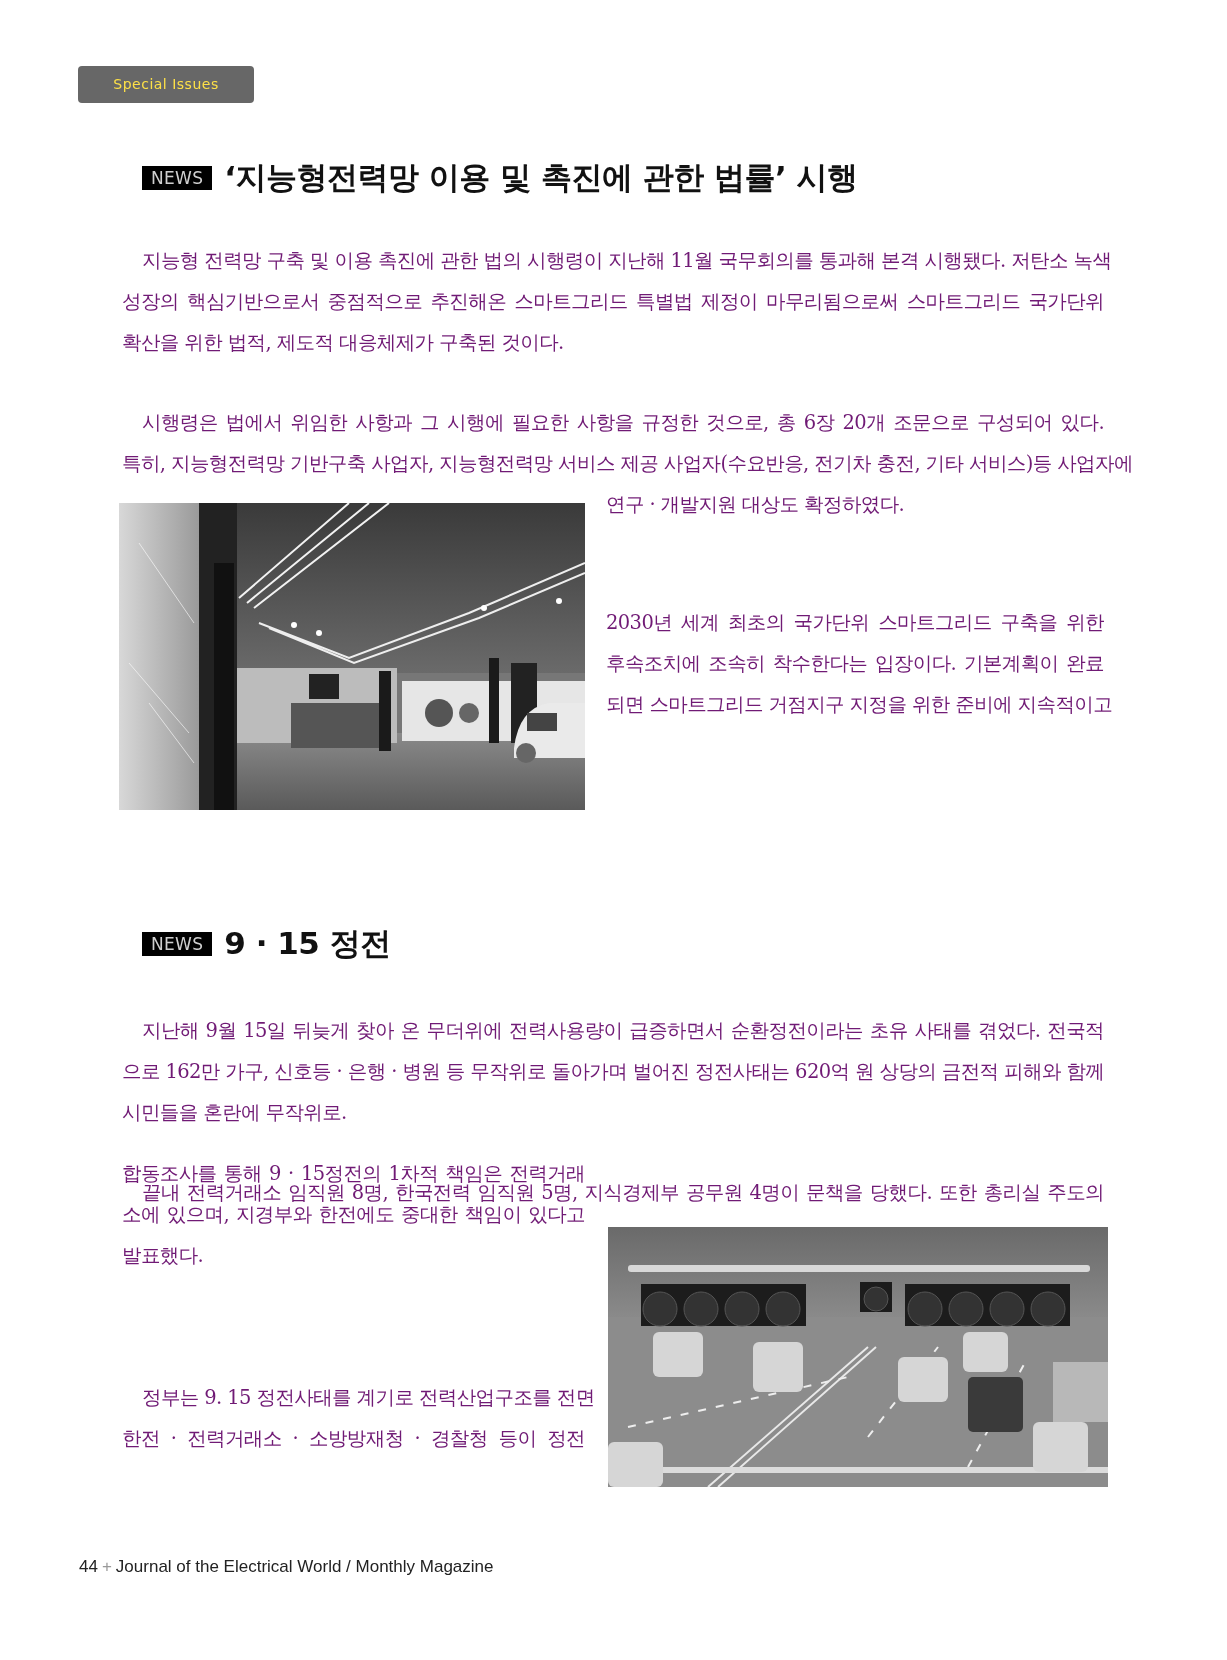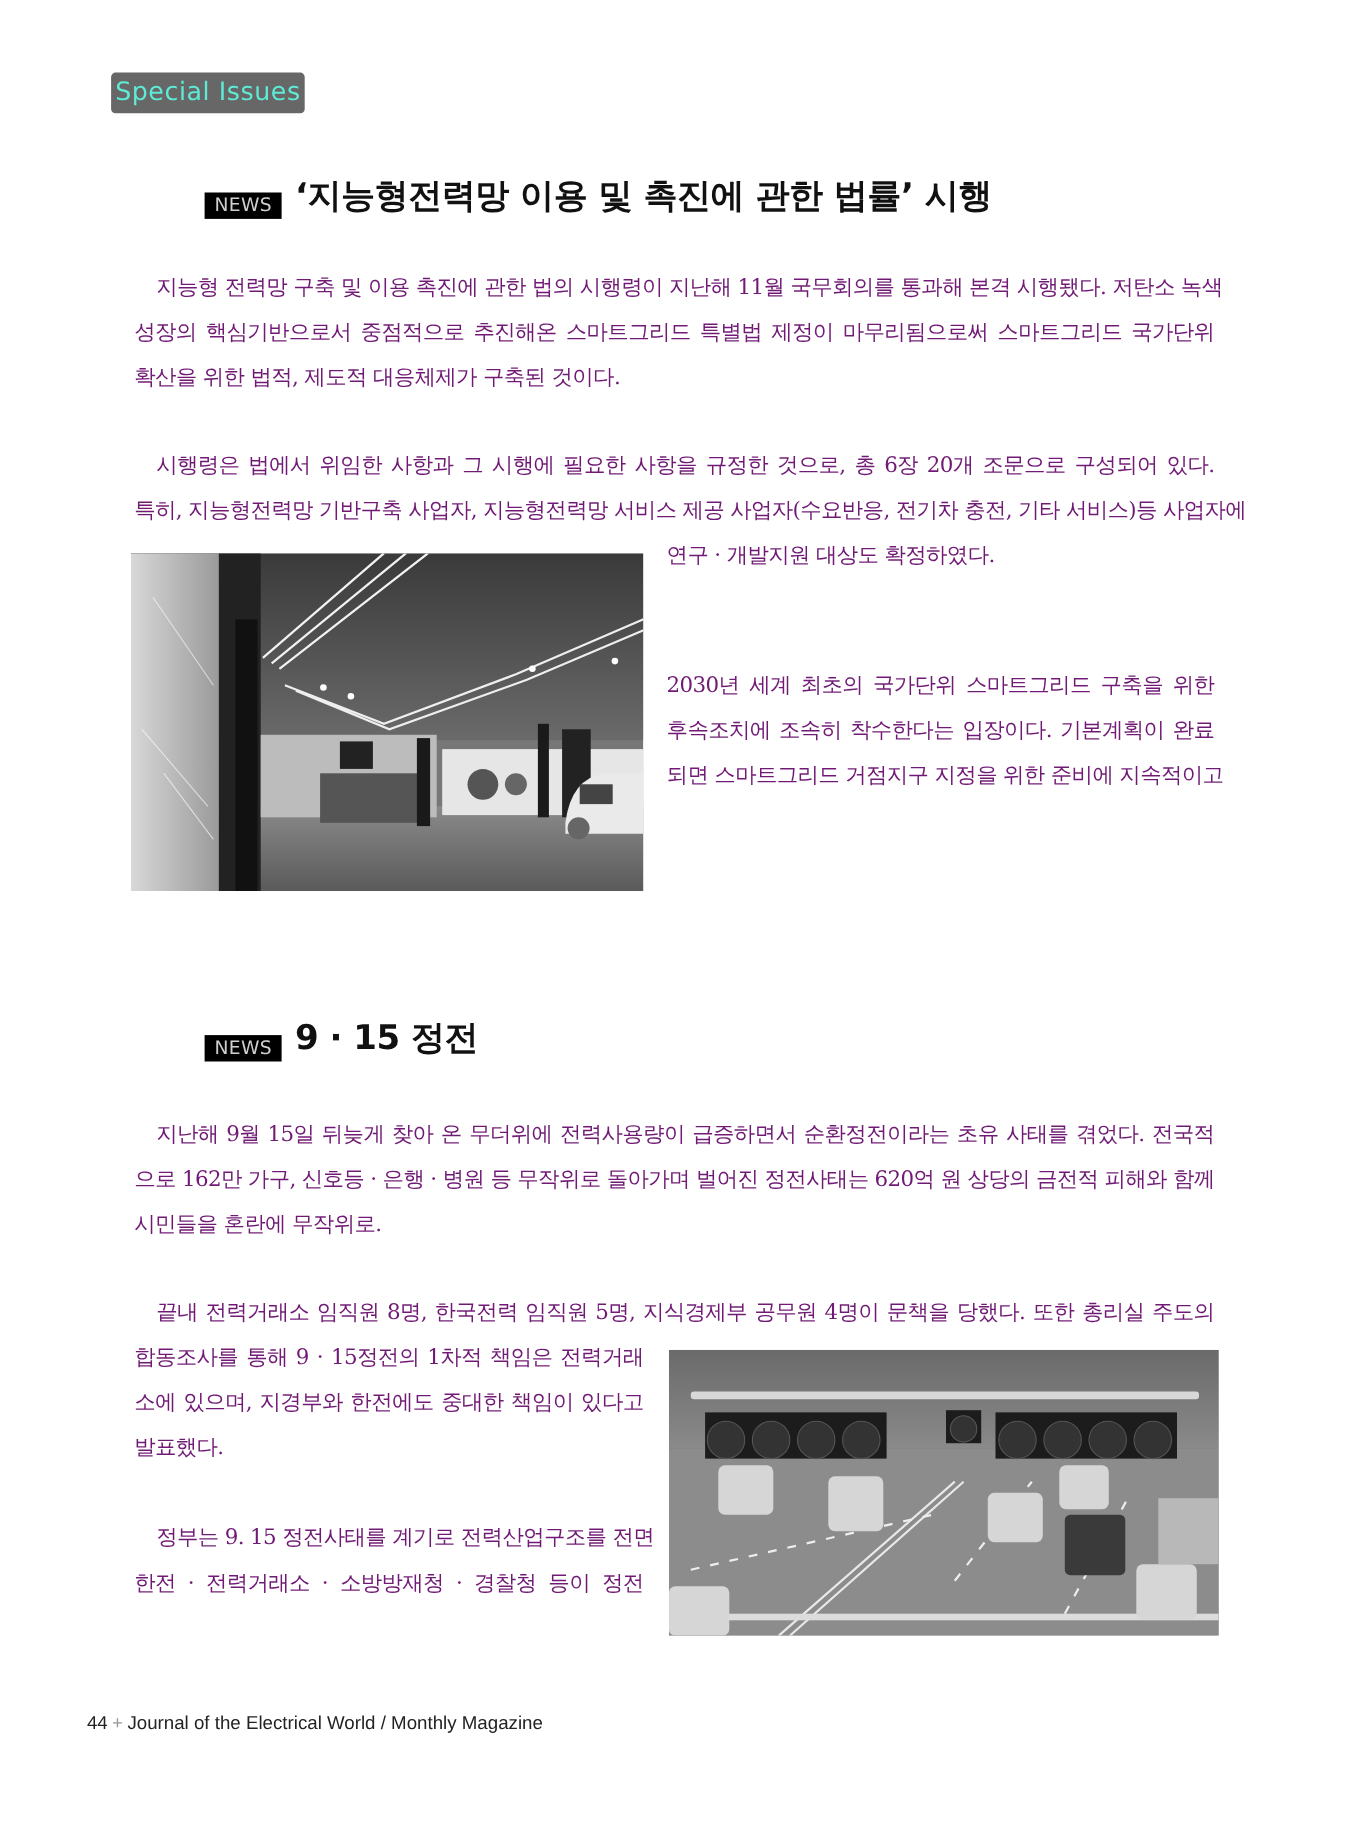--- a/index.html
+++ b/index.html
@@ -1,25 +1,25 @@
 <!DOCTYPE html>
 <html><head>
 <meta charset="utf-8">
 <style>
   html, body { margin: 0; padding: 0; background: #ffffff; }
   body { width: 1227px; height: 1660px; position: relative; overflow: hidden; color: #1a1a1a; }
   .badge {
     position: absolute; left: 78px; top: 66px; width: 176px; height: 37px;
-    background: #676767; border-radius: 4px; color: #5eead4;
-    font-family: "DejaVu Sans", sans-serif; font-size: 23px; line-height: 37px;
-    text-align: center; letter-spacing: 0.5px; margin-left: 23px;
+    background: #676767; border-radius: 4px; color: #fde047;
+    font-family: "DejaVu Sans", sans-serif; font-size: 14px; line-height: 37px;
+    text-align: center; letter-spacing: 0.5px;
   }
   .headline {
-    position: absolute; left: 142px; display: flex; align-items: flex-end;
-    font-family: "DejaVu Sans", sans-serif; color: #111; margin-left: 44px;
+    position: absolute; left: 142px; display: flex; align-items: center;
+    font-family: "DejaVu Sans", sans-serif; color: #111;
   }
   .news-tag {
     background: #000; color: #cfcfcf; font-family: "DejaVu Sans", sans-serif;
     font-size: 17px; height: 24px; line-height: 24px; padding: 0 9px; margin-right: 12px;
     letter-spacing: 0.3px;
   }
   .headline-text { font-size: 31px; font-weight: bold; letter-spacing: -0.5px; }
   .para {
     position: absolute; font-family: "DejaVu Serif", serif; font-size: 19.5px;
     line-height: 41px; color: #701a75; text-align: justify; margin: 0;
@@ -118,21 +118,21 @@
 <div class="para" style="left:122px; top:1010px; width:982px;">
   <span class="ln indent">지난해 9월 15일 뒤늦게 찾아 온 무더위에 전력사용량이 급증하면서 순환정전이라는 초유 사태를 겪었다. 전국적</span>
   <span class="ln">으로 162만 가구, 신호등 · 은행 · 병원 등 무작위로 돌아가며 벌어진 정전사태는 620억 원 상당의 금전적 피해와 함께</span>
   <span class="ln last">시민들을 혼란에 무작위로.</span>
 </div>
 
 <div class="para" style="left:122px; top:1172px; width:982px;">
   <span class="ln indent">끝내 전력거래소 임직원 8명, 한국전력 임직원 5명, 지식경제부 공무원 4명이 문책을 당했다. 또한 총리실 주도의</span>
 </div>
 
-<div class="para" style="left:122px; top:1213px; width:463px;">
+<div class="para" style="left:122px; top:1153px; width:463px;">
   <span class="ln">합동조사를 통해 9 · 15정전의 1차적 책임은 전력거래</span>
   <span class="ln">소에 있으며, 지경부와 한전에도 중대한 책임이 있다고</span>
   <span class="ln last">발표했다.</span>
 </div>
 
 <div class="para" style="left:122px; top:1377px; width:463px;">
   <span class="ln indent">정부는 9. 15 정전사태를 계기로 전력산업구조를 전면</span>
   <span class="ln">한전 · 전력거래소 · 소방방재청 · 경찰청 등이 정전</span>
 </div>
 

